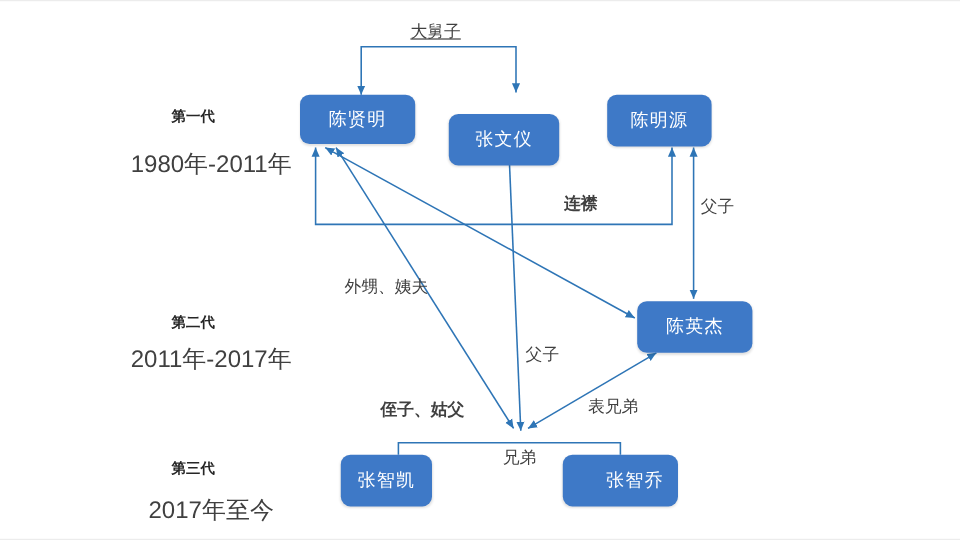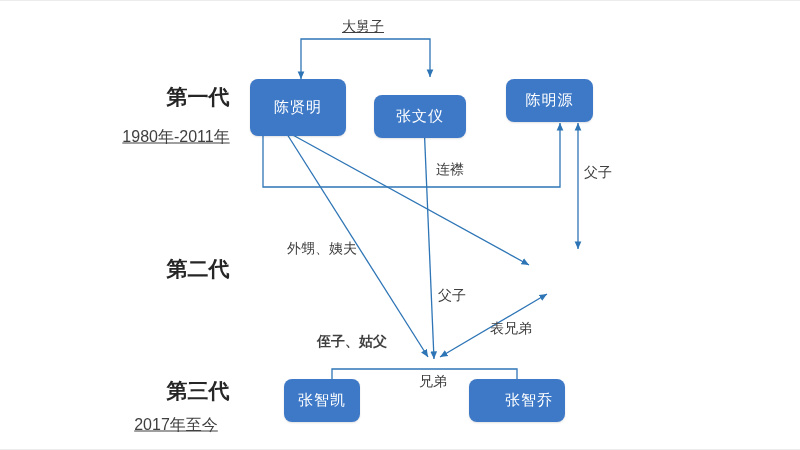--- a/index.html
+++ b/index.html
@@ -20,31 +20,29 @@
     position: absolute;
     display: flex; align-items: center; justify-content: center;
     background: var(--node-fill, #3e79c7);
     color: var(--node-text-color, #ffffff);
     font-size: 15px; letter-spacing: 1px;
     border-radius: 8px;
     box-shadow: 0 1px 2px rgba(0,0,0,0.12);
   }
   .gen-label {
     position: absolute; transform: translate(-50%, -50%);
-    font-size: 21px; font-weight: bold;
+    font-size: 12px; font-weight: bold;
     color: var(--generation-label-color, #262626);
     white-space: nowrap;
-    margin-left: 37px;
   }
   .gen-period {
     position: absolute; transform: translate(-50%, -50%);
-    font-size: 16px;
+    font-size: 20px;
     color: var(--label-color, #404040);
     white-space: nowrap;
-    text-decoration: underline;
   }
   .rel-label {
     position: absolute; transform: translate(-50%, -50%);
     font-size: 14px;
     color: var(--label-color, #404040);
     white-space: nowrap;
   }
 </style>
 </head>
 <body>
@@ -66,31 +64,33 @@
     <path class="wire" d="M271,122 L529,264" marker-start="url(#as)" marker-end="url(#ae)"></path>
     <path class="wire" d="M424,122 L434,358" marker-start="url(#as)" marker-end="url(#ae)"></path>
     <path class="wire" d="M280,122 L428,356" marker-start="url(#as)" marker-end="url(#ae)"></path>
     <path class="wire" d="M547,293 L440,356" marker-start="url(#as)" marker-end="url(#ae)"></path>
     <path class="wire" d="M332,378 L332,368 L517,368 L517,378"></path>
   </svg>
 
   <div class="gen-label" style="left:161px;top:96px;">第一代</div>
   <div class="gen-period" style="left:176px;top:136px;">1980年-2011年</div>
   <div class="gen-label" style="left:161px;top:268px;">第二代</div>
+  <div class="gen-period" style="left:176px;top:298px;">2011年-2017年</div>
   <div class="gen-label" style="left:161px;top:390px;">第三代</div>
   <div class="gen-period" style="left:176px;top:424px;">2017年至今</div>
 
-  <div class="node" style="left:250px;top:78px;width:96px;height:57px;">陈贤明</div>
+  <div class="node" style="left:250px;top:78px;width:96px;height:41px;">陈贤明</div>
   <div class="node" style="left:374px;top:94px;width:92px;height:43px;">张文仪</div>
   <div class="node" style="left:506px;top:78px;width:87px;height:43px;">陈明源</div>
+  <div class="node" style="left:531px;top:250px;width:96px;height:43px;">陈英杰</div>
   <div class="node" style="left:284px;top:378px;width:76px;height:43px;">张智凯</div>
   <div class="node" style="left:469px;top:378px;width:96px;height:43px;padding-left:24px;">张智乔</div>
 
   <div class="rel-label" style="left:363px;top:26px;text-decoration:underline;">大舅子</div>
-  <div class="rel-label" style="left:450px;top:169px;">连襟</div>
+  <div class="rel-label" style="left:484px;top:169px;font-weight:bold;">连襟</div>
   <div class="rel-label" style="left:598px;top:172px;">父子</div>
-  <div class="rel-label" style="left:322px;top:248px;">外甥、姨夫</div>
+  <div class="rel-label" style="left:322px;top:238px;">外甥、姨夫</div>
   <div class="rel-label" style="left:452px;top:295px;">父子</div>
   <div class="rel-label" style="left:352px;top:341px;font-weight:bold;">侄子、姑父</div>
-  <div class="rel-label" style="left:511px;top:328px;text-align:right;">表兄弟</div>
+  <div class="rel-label" style="left:511px;top:338px;text-align:right;">表兄弟</div>
   <div class="rel-label" style="left:433px;top:381px;">兄弟</div>
 
 </div>
 
 </body></html>

